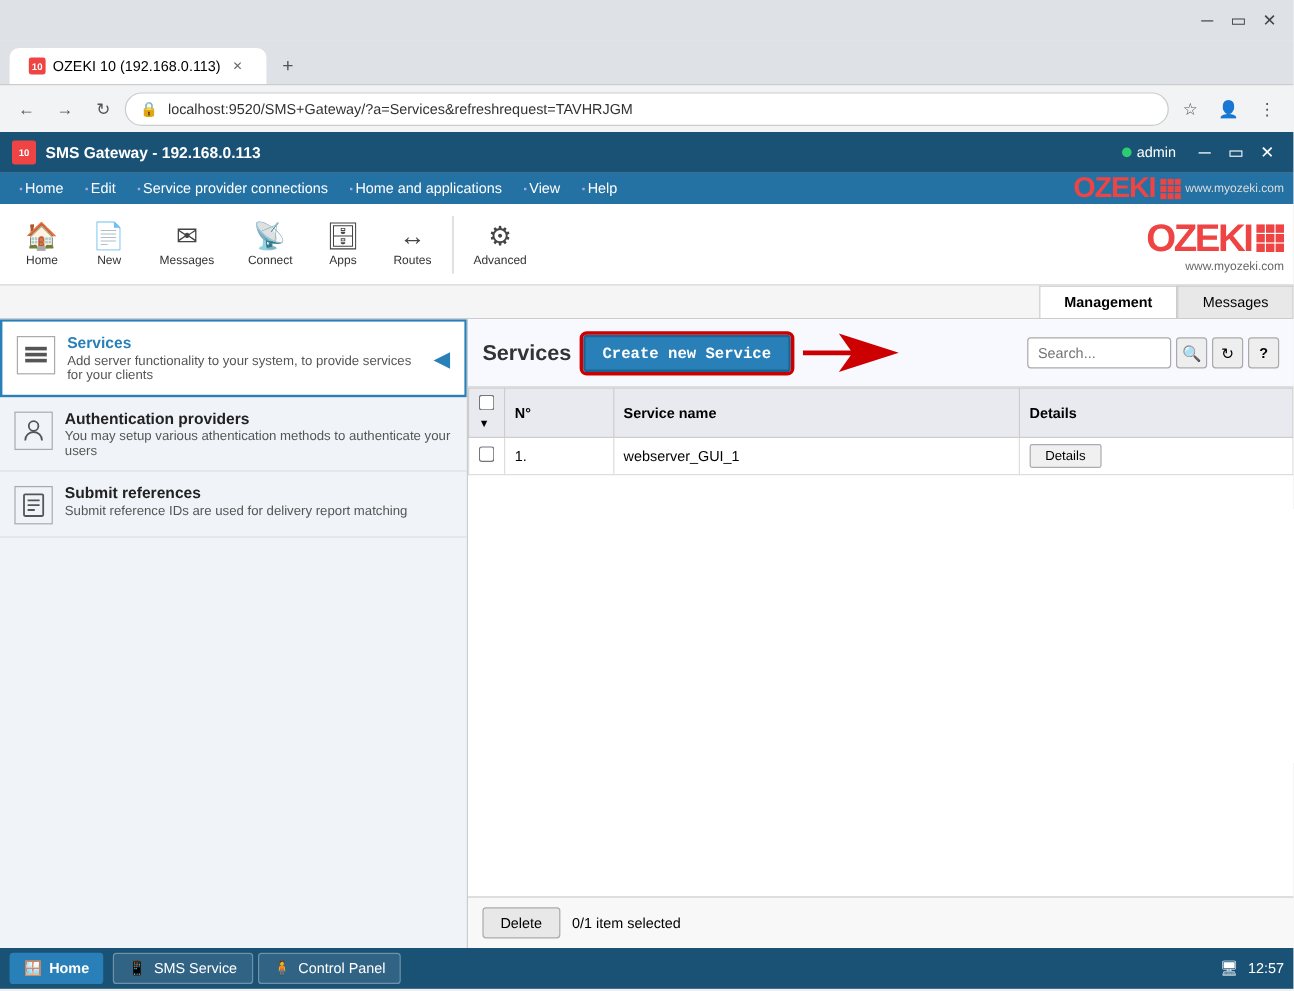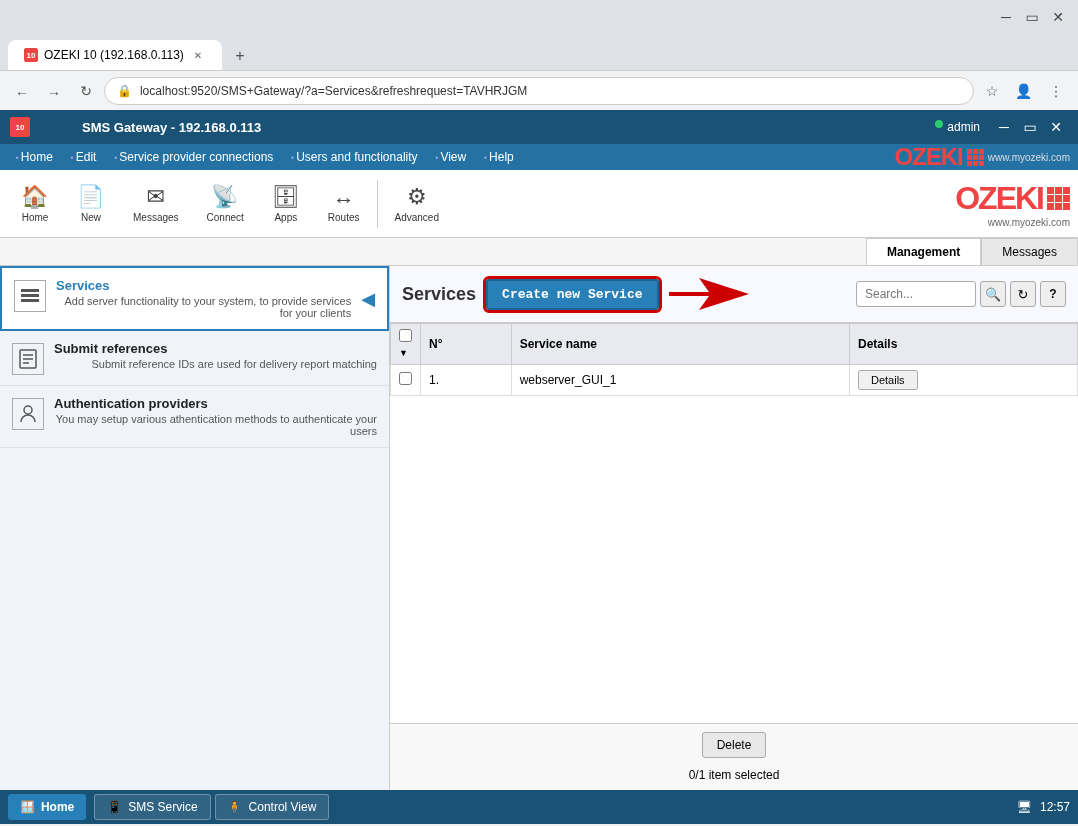--- a/index.html
+++ b/index.html
@@ -14,23 +14,23 @@
     .nav-bar { background: #f1f3f4; display: flex; align-items: center; padding: 4px 8px; height: 40px; gap: 4px; border-top: 1px solid #ccc; }
     .nav-btn { width: 28px; height: 28px; border-radius: 50%; display: flex; align-items: center; justify-content: center; font-size: 14px; color: #555; cursor: pointer; }
     .address-bar { flex: 1; background: #fff; border: 1px solid #ccc; border-radius: 20px; padding: 4px 12px; font-size: 13px; height: 28px; display: flex; align-items: center; gap: 8px; }
     .address-bar span { color: #333; font-size: 12px; }
     .lock-icon { color: #555; font-size: 11px; }
     .nav-actions { display: flex; gap: 4px; }
     .win-controls { display: flex; gap: 2px; }
     .win-btn { width: 24px; height: 24px; border-radius: 50%; display: flex; align-items: center; justify-content: center; font-size: 14px; color: #444; cursor: pointer; }
     .app-titlebar { background: #1a5276; display: flex; align-items: center; padding: 4px 10px; height: 34px; color: #fff; }
     .app-titlebar-icon { width: 20px; height: 20px; background: #e44; border-radius: 2px; margin-right: 8px; display: flex; align-items: center; justify-content: center; font-size: 8px; font-weight: bold; color: #fff; }
-    .app-titlebar-title { flex: 1; font-size: 13px; font-weight: bold; margin-left: 44px; }
+    .app-titlebar-title { flex: 1; font-size: 13px; font-weight: bold; }
     .app-titlebar-right { display: flex; align-items: center; gap: 12px; }
-    .admin-badge { display: flex; align-items: flex-start; gap: 4px; font-size: 12px; }
+    .admin-badge { display: flex; align-items: center; gap: 4px; font-size: 12px; }
     .online-dot { width: 8px; height: 8px; border-radius: 50%; background: #2ecc71; }
     .app-win-controls { display: flex; gap: 2px; }
     .app-win-btn { width: 24px; height: 24px; color: #fff; display: flex; align-items: center; justify-content: center; font-size: 14px; cursor: pointer; }
 
     
     .menu-bar { background: #2471a3; display: flex; align-items: center; padding: 0 8px; height: 26px; color: #fff; font-size: 12px; gap: 2px; }
     .menu-item { padding: 3px 8px; cursor: pointer; display: flex; align-items: center; gap: 2px; }
     .menu-item:before { content: '▪'; font-size: 8px; color: #aad; }
 
     
@@ -46,21 +46,21 @@
     .view-tab { padding: 6px 20px; border: 1px solid #ccc; border-bottom: none; cursor: pointer; font-size: 12px; background: #e8e8e8; }
     .view-tab.active { background: #fff; font-weight: bold; }
 
     
     .sidebar { width: 390px; background: #f0f4f8; border-right: 1px solid #ccc; overflow-y: auto; }
     .sidebar-item { display: flex; align-items: flex-start; padding: 10px 12px; border-bottom: 1px solid #dde; cursor: pointer; gap: 10px; }
     .sidebar-item.active { background: #fff; border: 2px solid #2980b9; }
     .sidebar-item-icon { width: 32px; height: 32px; border: 1px solid #aaa; display: flex; align-items: center; justify-content: center; font-size: 16px; color: #555; flex-shrink: 0; margin-top: 2px; }
     .sidebar-item-content { flex: 1; }
     .sidebar-item-title { font-size: 13px; font-weight: bold; color: #2980b9; }
-    .sidebar-item-desc { font-size: 11px; color: #555; margin-top: 2px; text-align: right; }
+    .sidebar-item-desc { font-size: 11px; color: #555; margin-top: 2px; }
     .sidebar-item-title.dark { color: #222; }
     .sidebar-arrow { color: #2980b9; font-size: 18px; margin-left: auto; align-self: center; }
 
     
     .main-panel { flex: 1; display: flex; flex-direction: column; background: #fff; }
     .main-header { display: flex; align-items: center; padding: 8px 12px; border-bottom: 1px solid #ccc; gap: 10px; background: #f8f8ff; }
     .main-title { font-size: 18px; font-weight: bold; color: #333; }
     .create-btn { background: #2980b9; color: #fff; border: 2px solid #1a6496; padding: 6px 14px; font-size: 13px; font-weight: bold; cursor: pointer; border-radius: 3px; }
     .search-area { margin-left: auto; display: flex; align-items: center; gap: 4px; }
     .search-input { border: 1px solid #aaa; padding: 4px 8px; font-size: 12px; width: 120px; height: 26px; border-radius: 3px; }
@@ -71,21 +71,21 @@
     
     .services-table { width: 100%; border-collapse: collapse; }
     .services-table th { background: #e8eaf0; border: 1px solid #ccc; padding: 5px 8px; text-align: left; font-size: 12px; }
     .services-table td { border: 1px solid #ddd; padding: 5px 8px; font-size: 12px; }
     .table-header-check { width: 30px; }
     .table-container { flex: 1; overflow-y: auto; padding: 0; }
     .checkbox-col { width: 30px; text-align: center; }
     .details-btn { background: #f0f0f0; border: 1px solid #aaa; padding: 3px 12px; font-size: 11px; cursor: pointer; border-radius: 2px; }
 
     
-    .table-footer { padding: 8px 12px; border-top: 1px solid #ccc; background: #f8f8f8; display: flex; align-items: center; gap: 10px; flex-direction: column; }
+    .table-footer { padding: 8px 12px; border-top: 1px solid #ccc; background: #f8f8f8; display: flex; align-items: center; gap: 10px; }
     .delete-btn { background: #e8e8e8; border: 1px solid #aaa; padding: 5px 14px; font-size: 12px; cursor: pointer; border-radius: 3px; }
 
     
     .taskbar { background: #1a5276; display: flex; align-items: center; padding: 0 8px; height: 34px; color: #fff; }
     .start-btn { background: #2980b9; border: none; color: #fff; padding: 4px 12px; font-size: 12px; font-weight: bold; cursor: pointer; border-radius: 3px; display: flex; align-items: center; gap: 6px; height: 26px; }
     .taskbar-item { background: rgba(255,255,255,0.1); border: 1px solid rgba(255,255,255,0.3); color: #fff; padding: 3px 12px; font-size: 12px; cursor: pointer; border-radius: 3px; display: flex; align-items: center; gap: 6px; height: 26px; }
     .taskbar-right { margin-left: auto; display: flex; align-items: center; gap: 8px; }
     .taskbar-clock { font-size: 12px; }
 
     
@@ -148,21 +148,21 @@
         <div class="app-win-btn">▭</div>
         <div class="app-win-btn">✕</div>
       </div>
     </div>
   </div>
 
   <div class="menu-bar">
     <div class="menu-item">Home</div>
     <div class="menu-item">Edit</div>
     <div class="menu-item">Service provider connections</div>
-    <div class="menu-item">Users and functionality</div>
+    <div class="menu-item">Home and applications</div>
     <div class="menu-item">View</div>
     <div class="menu-item">Help</div>
 
     <div style="margin-left: auto; display: flex; align-items: center; gap: 4px;">
       <div>
         <span style="font-size:24px;font-weight:bold;color:#e44;letter-spacing:-1px;">OZEKI</span>
       </div>
       <div style="display:grid;grid-template-columns:repeat(3,5px);gap:1px;">
         <div style="width:5px;height:5px;background:#e44;"></div>
         <div style="width:5px;height:5px;background:#e44;"></div>
@@ -248,47 +248,47 @@
             <rect x="2" y="4" width="18" height="3" fill="#555"></rect>
             <rect x="2" y="9" width="18" height="3" fill="#555"></rect>
             <rect x="2" y="14" width="18" height="3" fill="#555"></rect>
           </svg>
         </div>
         <div class="sidebar-item-content">
           <div class="sidebar-item-title">Services</div>
           <div class="sidebar-item-desc">Add server functionality to your system, to provide services for your clients</div>
         </div>
         <div class="sidebar-arrow">◀</div>
+      </div>
+
+      <div class="sidebar-item">
+        <div class="sidebar-item-icon">
+          <svg width="22" height="22" viewBox="0 0 22 22" fill="none">
+            <circle cx="11" cy="7" r="4" stroke="#555" stroke-width="1.5" fill="none"></circle>
+            <path d="M4 19c0-3.866 3.134-7 7-7h0c3.866 0 7 3.134 7 7" stroke="#555" stroke-width="1.5" fill="none"></path>
+          </svg>
+        </div>
+        <div class="sidebar-item-content">
+          <div class="sidebar-item-title dark">Authentication providers</div>
+          <div class="sidebar-item-desc">You may setup various athentication methods to authenticate your users</div>
+        </div>
       </div>
 
       <div class="sidebar-item">
         <div class="sidebar-item-icon">
           <svg width="22" height="22" viewBox="0 0 22 22" fill="none">
             <rect x="3" y="2" width="16" height="18" rx="1" stroke="#555" stroke-width="1.5" fill="none"></rect>
             <line x1="6" y1="7" x2="16" y2="7" stroke="#555" stroke-width="1.5"></line>
             <line x1="6" y1="11" x2="16" y2="11" stroke="#555" stroke-width="1.5"></line>
             <line x1="6" y1="15" x2="12" y2="15" stroke="#555" stroke-width="1.5"></line>
           </svg>
         </div>
         <div class="sidebar-item-content">
           <div class="sidebar-item-title dark">Submit references</div>
           <div class="sidebar-item-desc">Submit reference IDs are used for delivery report matching</div>
-        </div>
-      </div>
-
-      <div class="sidebar-item">
-        <div class="sidebar-item-icon">
-          <svg width="22" height="22" viewBox="0 0 22 22" fill="none">
-            <circle cx="11" cy="7" r="4" stroke="#555" stroke-width="1.5" fill="none"></circle>
-            <path d="M4 19c0-3.866 3.134-7 7-7h0c3.866 0 7 3.134 7 7" stroke="#555" stroke-width="1.5" fill="none"></path>
-          </svg>
-        </div>
-        <div class="sidebar-item-content">
-          <div class="sidebar-item-title dark">Authentication providers</div>
-          <div class="sidebar-item-desc">You may setup various athentication methods to authenticate your users</div>
         </div>
       </div>
     </div>
 
     <div class="main-panel">
 
       <div class="main-header">
         <span class="main-title">Services</span>
         <button class="create-btn create-btn-highlighted">Create new Service</button>
 
@@ -347,19 +347,19 @@
     <span>Home</span>
   </button>
   <div style="width:8px;"></div>
   <div class="taskbar-item">
     <span>📱</span>
     <span>SMS Service</span>
   </div>
   <div style="width:4px;"></div>
   <div class="taskbar-item">
     <span>🧍</span>
-    <span>Control View</span>
+    <span>Control Panel</span>
   </div>
   <div class="taskbar-right">
     <span>🖥</span>
     <span class="taskbar-clock">12:57</span>
   </div>
 </div>
 
 </body></html>

